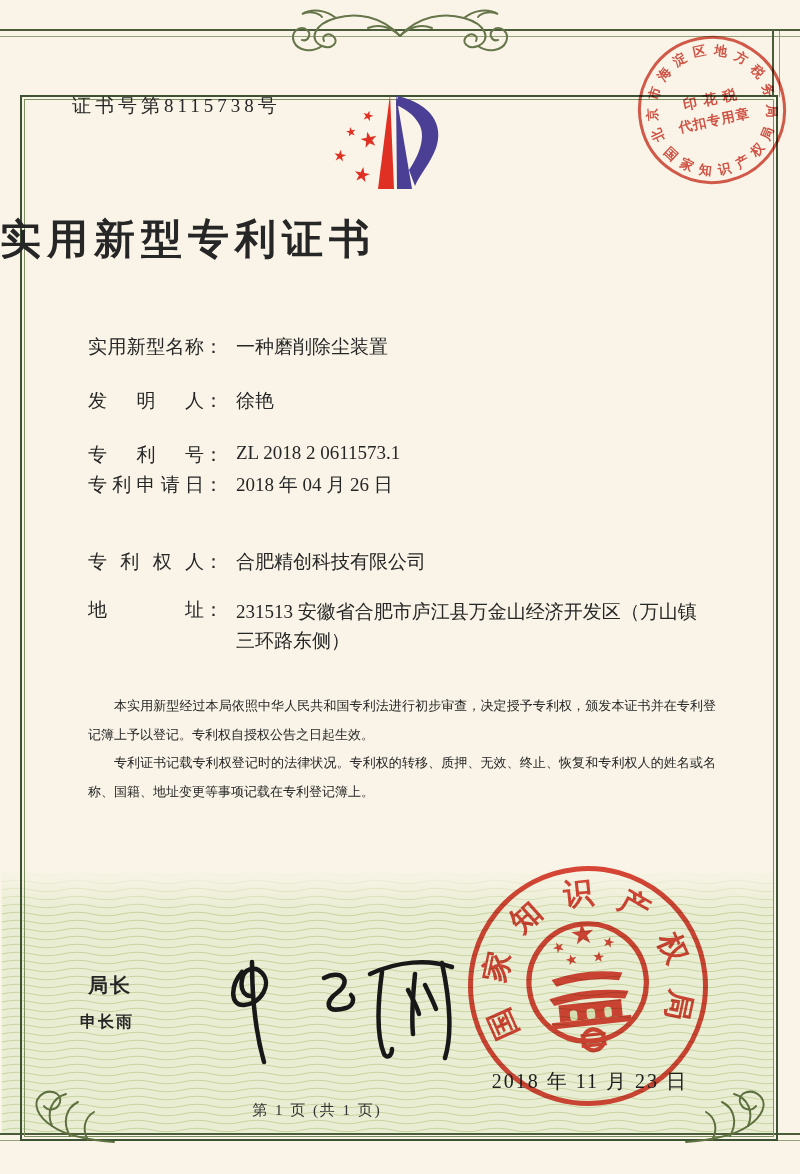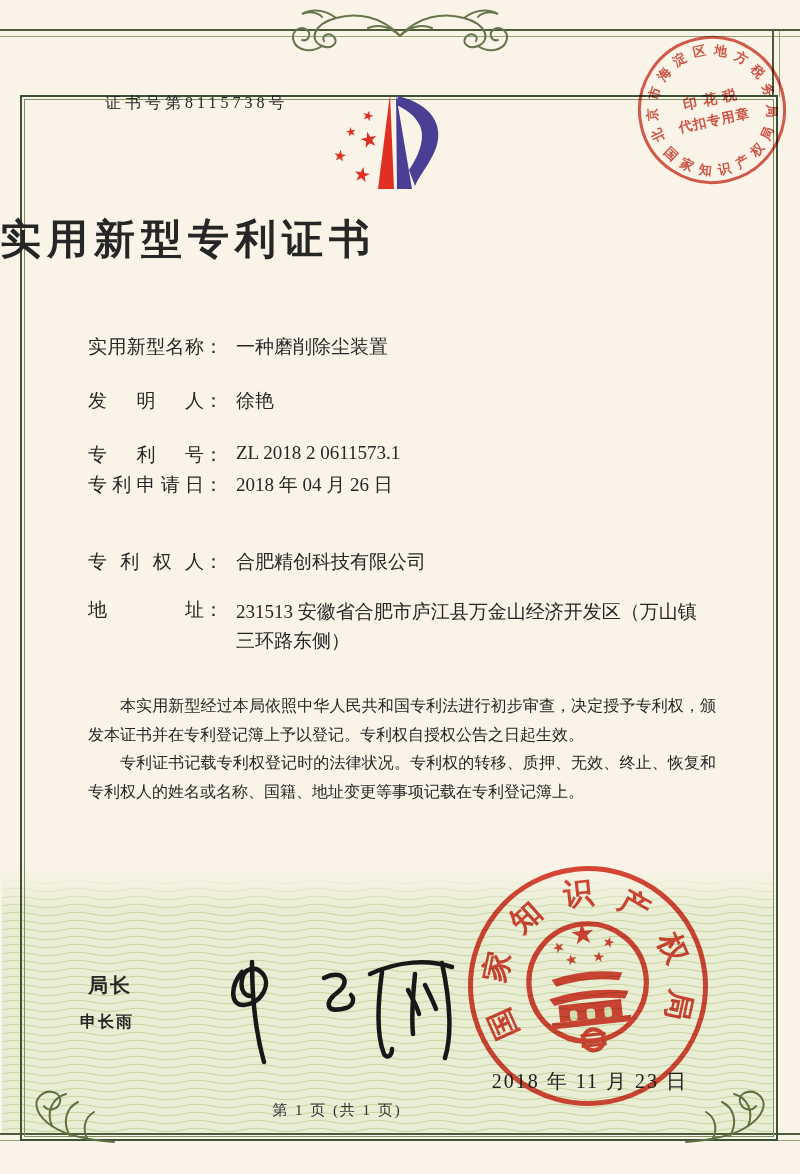--- a/index.html
+++ b/index.html
@@ -16,36 +16,36 @@
           border-left:2px solid #4a5c38;border-right:1px solid #93a377;}
   .frame{position:absolute;left:20px;top:95px;width:754px;height:1042px;
          border:2px solid #3c5233;}
   .frame::after{content:"";position:absolute;inset:2px;border:1px solid #7d9060;}
   .ornament{position:absolute;color:#66754a;}
 
   
   .wave-band{position:absolute;left:2px;top:870px;width:772px;height:264px;}
 
   
-  .cert-no{position:absolute;left:105px;top:93px;font-size:16px;letter-spacing:4px;}
+  .cert-no{position:absolute;left:72px;top:93px;font-size:19px;letter-spacing:4px;}
   .logo{position:absolute;left:328px;top:84px;}
   .title{position:absolute;left:0;top:212px;width:800px;
          font-size:41px;font-weight:bold;letter-spacing:6px;}
 
   
   .field-row{position:absolute;left:88px;font-size:19px;white-space:nowrap;}
   .lbl{display:inline-block;width:116px;text-align:justify;text-align-last:justify;vertical-align:top;}
   .colon{display:inline-block;vertical-align:top;}
   .val{display:inline-block;vertical-align:top;margin-left:13px;}
   .val-wrap{white-space:normal;width:474px;line-height:1.55;}
   .right-col{position:absolute;left:372px;top:0;white-space:nowrap;}
   .right-col .colon{margin-left:2px;}
 
   
-  .body-text{position:absolute;left:88px;top:692px;width:628px;font-size:16px;
+  .body-text{position:absolute;left:88px;top:692px;width:628px;font-size:13px;
              line-height:28.5px;text-align:justify;}
   .body-text p{margin:0;text-indent:2em;}
 
   
   .sig-title{position:absolute;left:88px;top:972px;font-size:20px;font-weight:bold;letter-spacing:2px;}
   .sig-name{position:absolute;left:80px;top:1012px;font-size:16px;font-weight:bold;letter-spacing:2px;}
   .sig-hand{position:absolute;left:212px;top:946px;}
 
   
   .seal{position:absolute;left:468px;top:866px;width:240px;height:240px;
@@ -62,21 +62,21 @@
         transform:rotate(-12deg);opacity:.9;mix-blend-mode:multiply;}
   .stamp .ring-ch{position:absolute;left:50%;top:50%;font-size:13px;font-weight:bold;
         color:#cf4437;line-height:1;}
   .stamp-center{position:absolute;inset:0;display:flex;flex-direction:column;
         align-items:center;justify-content:center;gap:3px;color:#cf4437;font-weight:bold;}
   .stamp-line1{font-size:14px;letter-spacing:6px;text-indent:6px;}
   .stamp-line2{font-size:13.5px;letter-spacing:1px;}
 
   
   .footer{position:absolute;left:0;top:1101px;width:634px;text-align:center;
-          font-size:15px;letter-spacing:2px;color:#333;padding-left:20px;}
+          font-size:15px;letter-spacing:2px;color:#333;}
 </style>
 </head>
 <body>
 
 <div class="page">
 
   <svg class="wave-band" width="772" height="264" viewBox="0 0 772 264">
     <defs>
       <pattern id="wv" width="60" height="8" patternUnits="userSpaceOnUse">
         <path d="M0 4 Q15 0.5 30 4 T60 4" fill="none" stroke="#c6d49e" stroke-width="1"></path>

